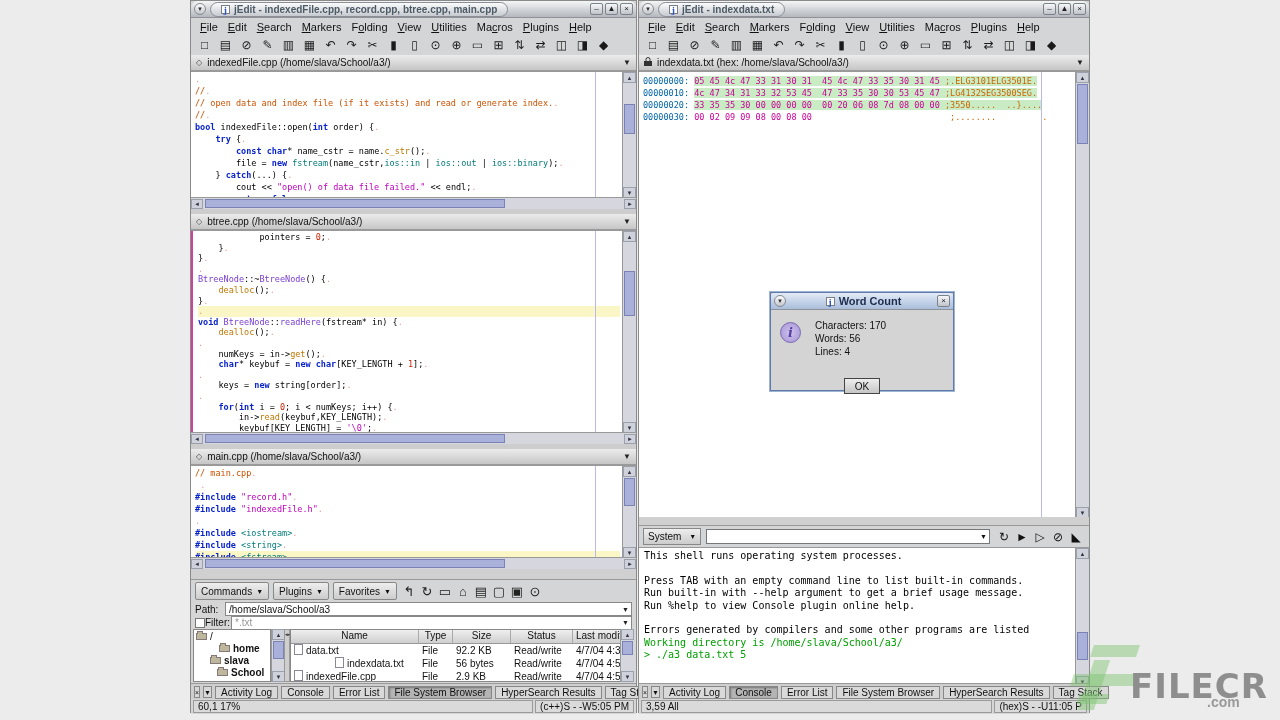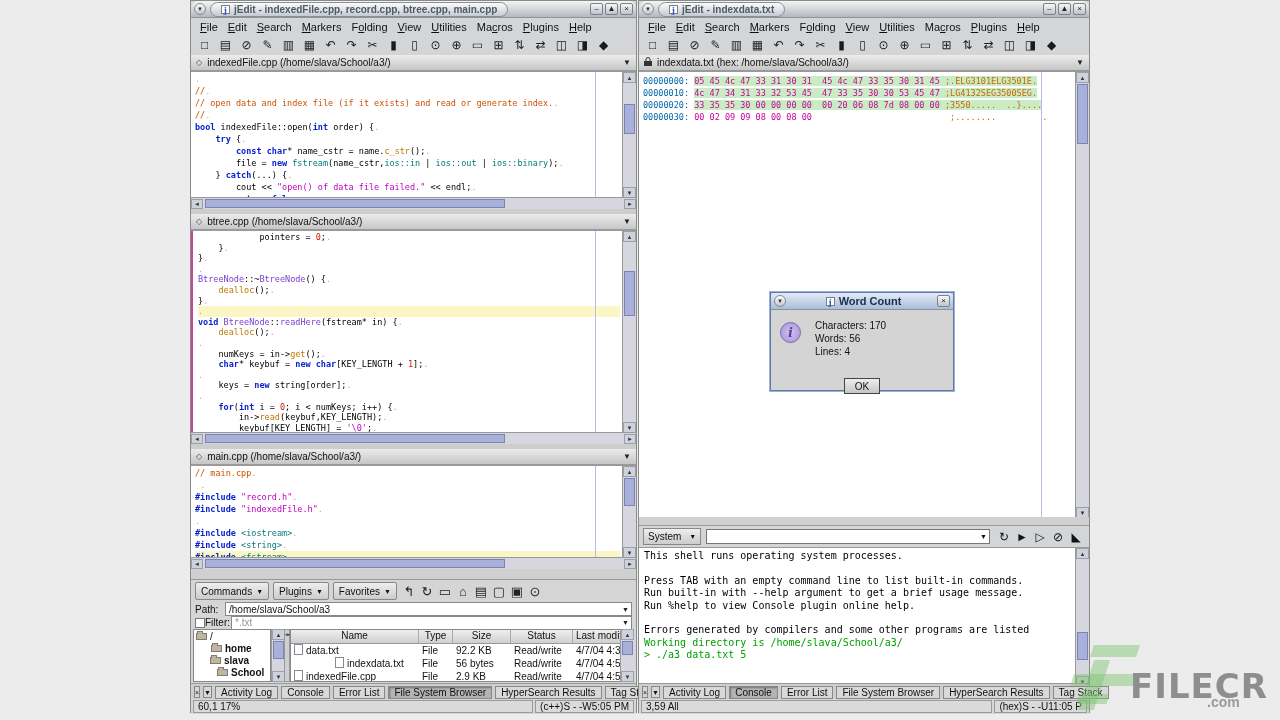--- a/index.html
+++ b/index.html
@@ -255,21 +255,21 @@
     <div class="combo">
         <span style="color:#999">*.txt</span>
         <span class="arr">▼</span>
       </div>
   </div>
   <div class="treep" style="left:2px;top:628px;width:78px;height:53px">
       <div class="ti" style="padding-left: 2px; font-weight: normal;">
         <span class="fold"></span>
         <span>/</span>
       </div>
-      <div class="ti" style="padding-left: 17px;">
+      <div class="ti" style="padding-left: 25px;">
         <span class="fold"></span>
         <span>home</span>
       </div>
       <div class="ti" style="padding-left: 16px;">
         <span class="fold"></span>
         <span>slava</span>
       </div>
       <div class="ti" style="padding-left: 23px;">
         <span class="fold"></span>
         <span>School</span>

